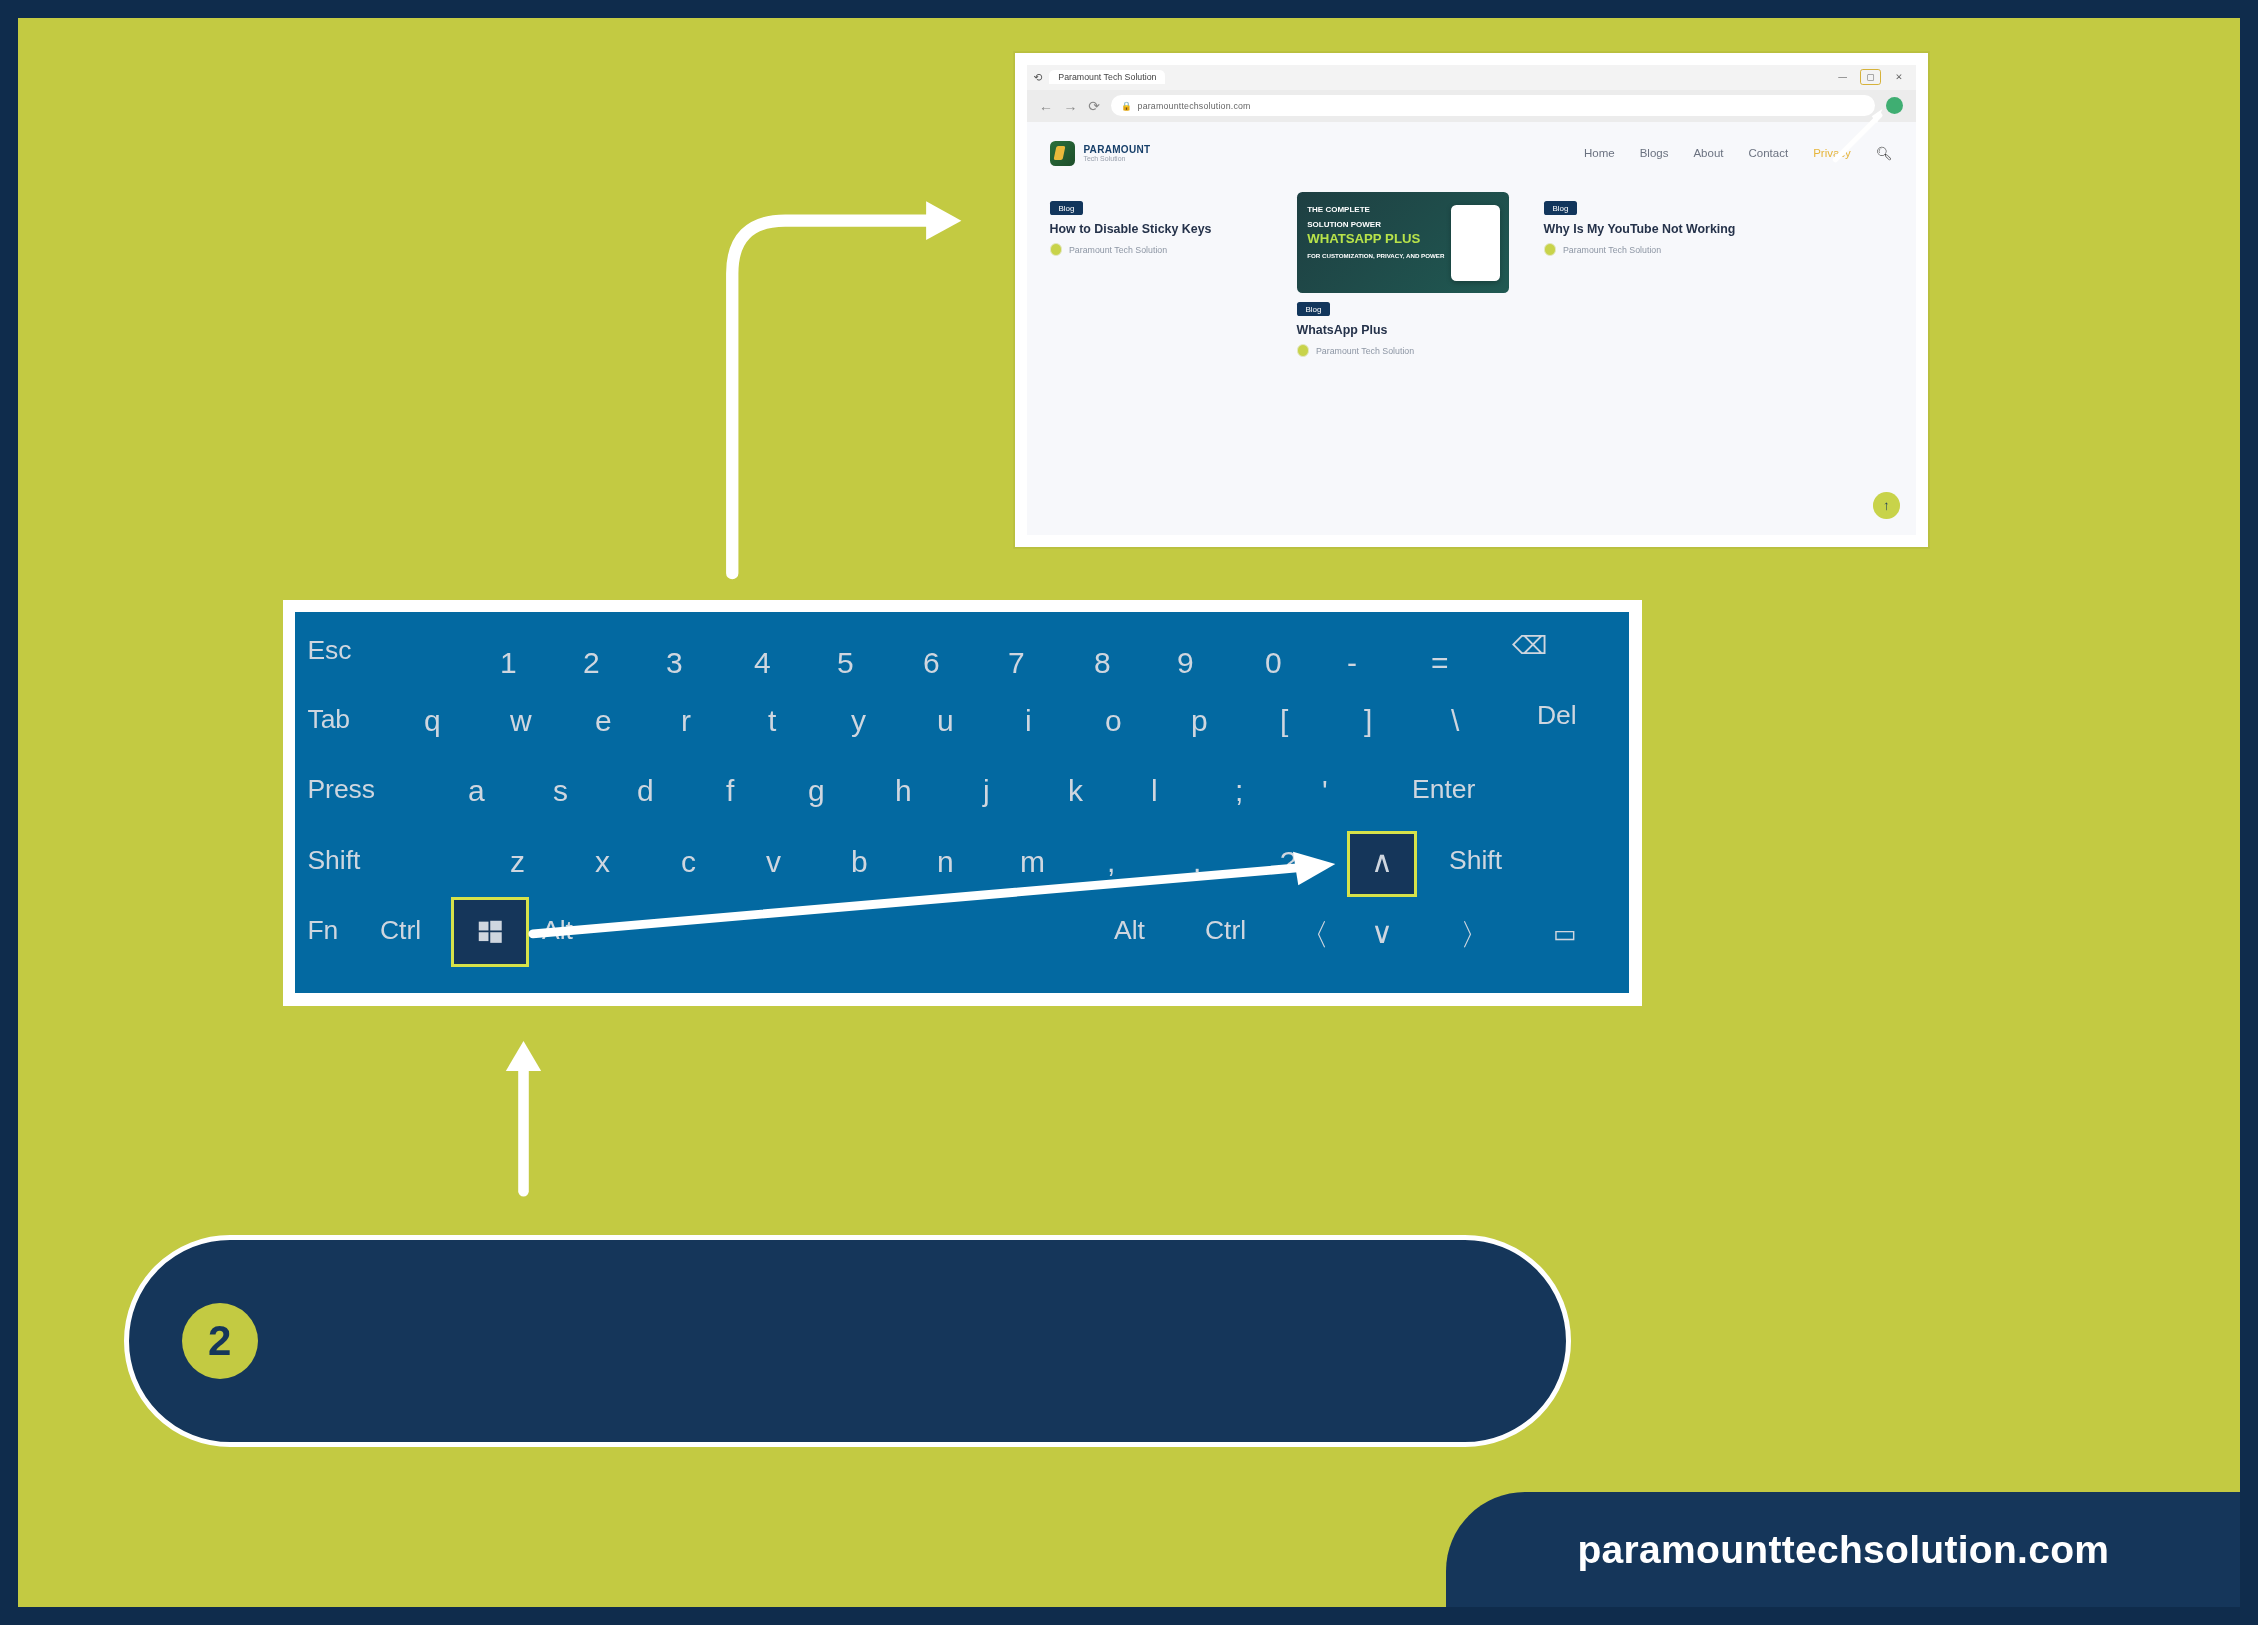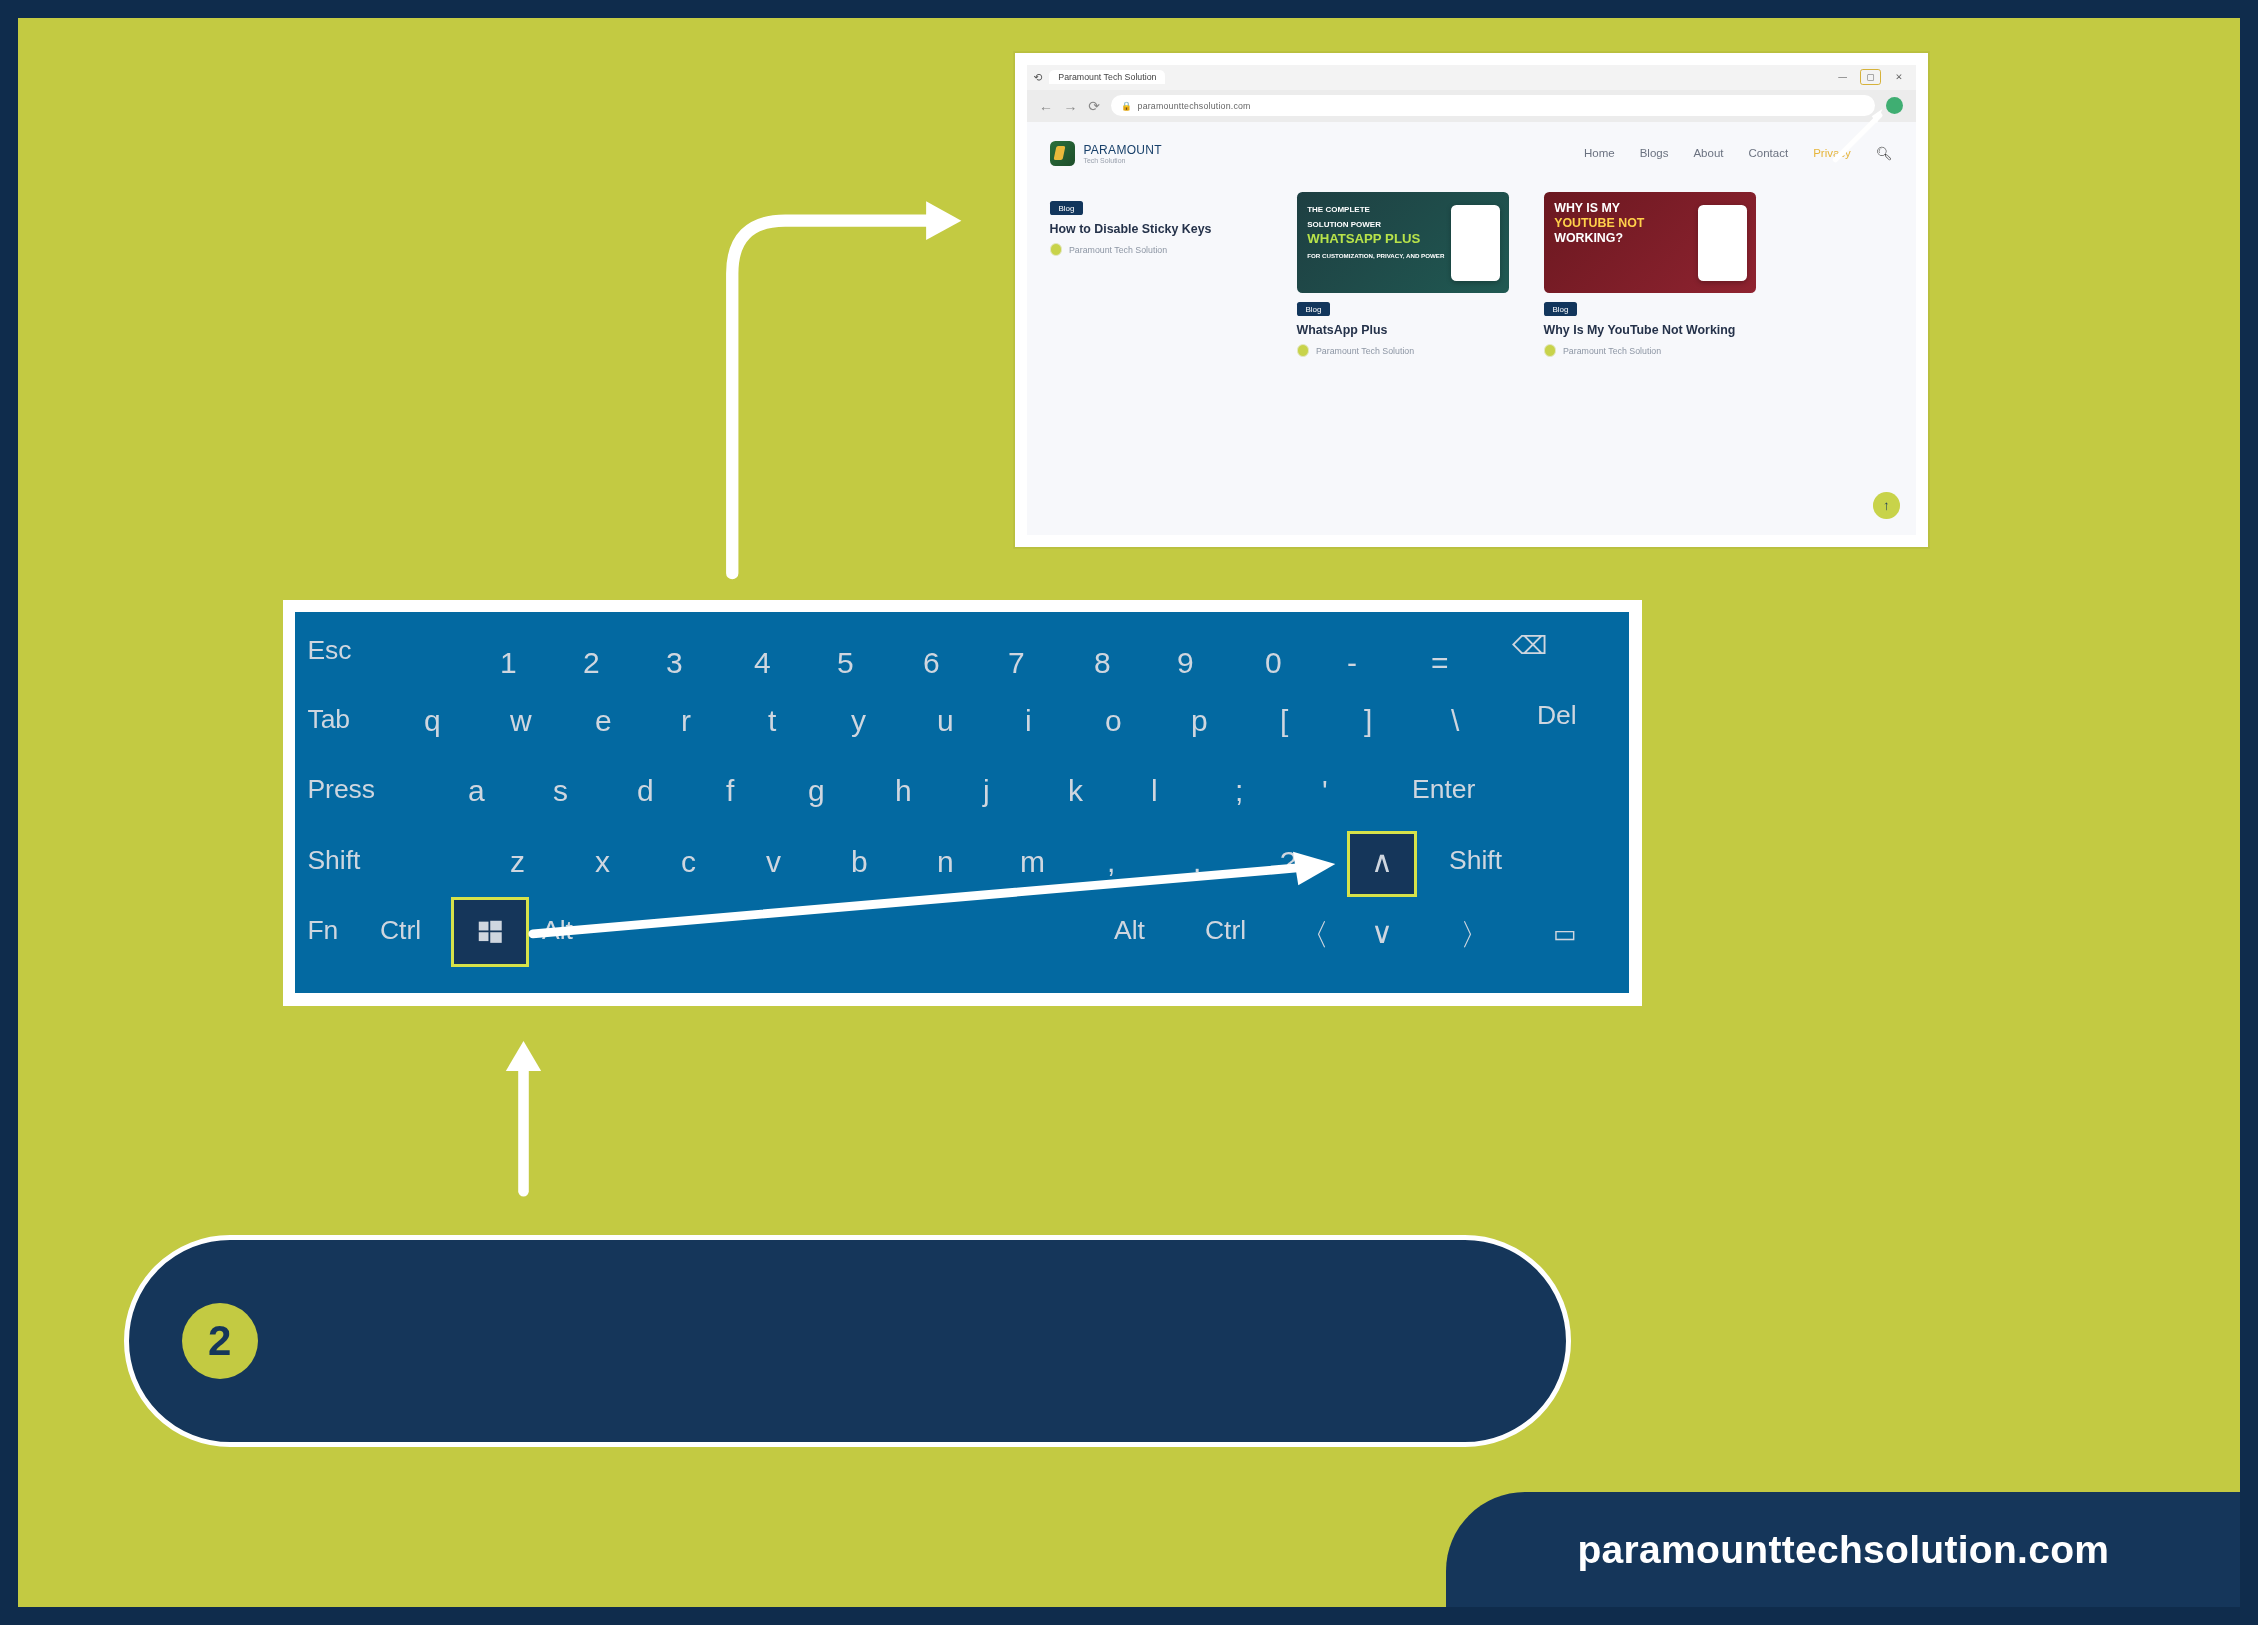--- a/index.html
+++ b/index.html
@@ -114,21 +114,21 @@
   }
   .logo-mark:before {
     content: "";
     position: absolute;
     top: 5.3px; left: 5.3px;
     width: 8.8px; height: 14px;
     background: #e9b93b;
     transform: skewX(-12deg);
     border-radius: 1.8px;
   }
-  .logo-text { font-size: 12px; color: #18406a; font-weight: 400; letter-spacing: 0.3px; }
+  .logo-text { font-size: 10px; color: #18406a; font-weight: 700; letter-spacing: 0.3px; }
   .logo-sub { font-size: 7px; color: #9aa1ad; }
   .site-nav {
     margin-left: auto;
     display: flex;
     gap: 25px;
     font-size: 11.5px;
     color: #6b7280;
     align-items: center;
   }
   .site-nav .active { color: #e6b53b; }
@@ -404,26 +404,20 @@
           </div>
           <div class="badge">Blog</div>
           <div class="card-title">WhatsApp Plus</div>
           <div class="card-meta">
             <div class="meta-dot"></div>
             <span>Paramount Tech Solution</span>
           </div>
         </div>
 
         <div class="card">
-          <div class="card-thumb thumb-red">
-            <span>WHY IS MY</span><br>
-            <span class="yt">YOUTUBE NOT</span><br>
-            <span>WORKING?</span>
-            <div class="thumb-device"></div>
-          </div>
           <div class="badge">Blog</div>
           <div class="card-title">Why Is My YouTube Not Working</div>
           <div class="card-meta">
             <div class="meta-dot"></div>
             <span>Paramount Tech Solution</span>
           </div>
         </div>
       </div>
 
 

